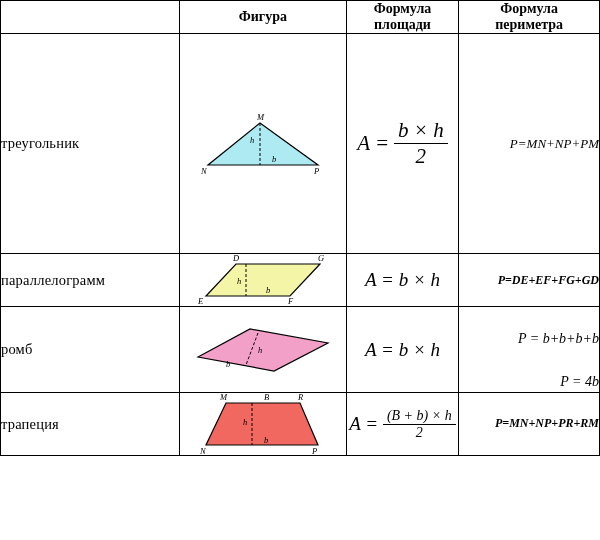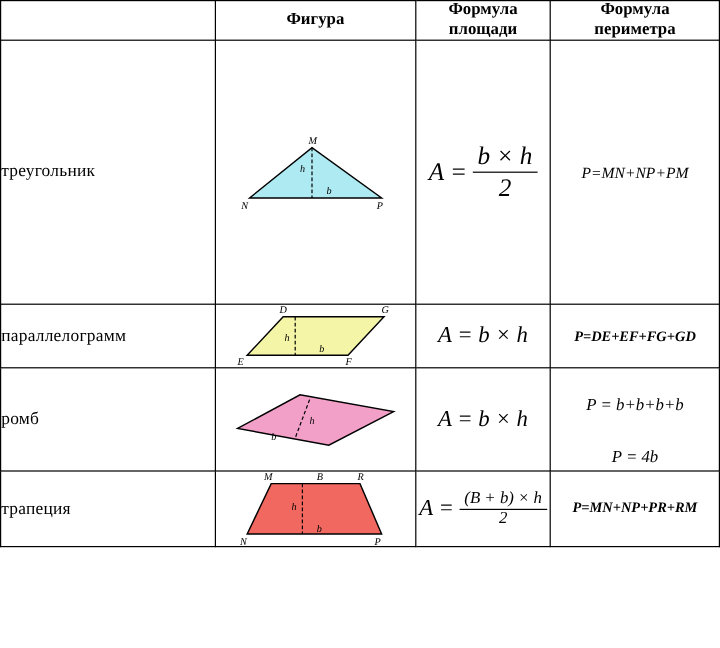--- a/index.html
+++ b/index.html
@@ -55,21 +55,21 @@
     justify-content: center;
     width: 100%;
   }
   .formula-cell {
     text-align: center;
     font-family: "Liberation Serif", serif;
     font-style: italic;
     font-size: 19px;
   }
   .peri-cell {
-    text-align: center;
+    text-align: right;
     font-family: "Liberation Serif", serif;
     font-style: italic;
     font-size: 13px;
     line-height: 1.1;
   }
   .peri-cell.small { font-size: 12px; font-weight: bold; }
   .peri-two div { padding: 3px 0; font-size: 14px; margin-top: 21px; }
 
   
   .frac {

